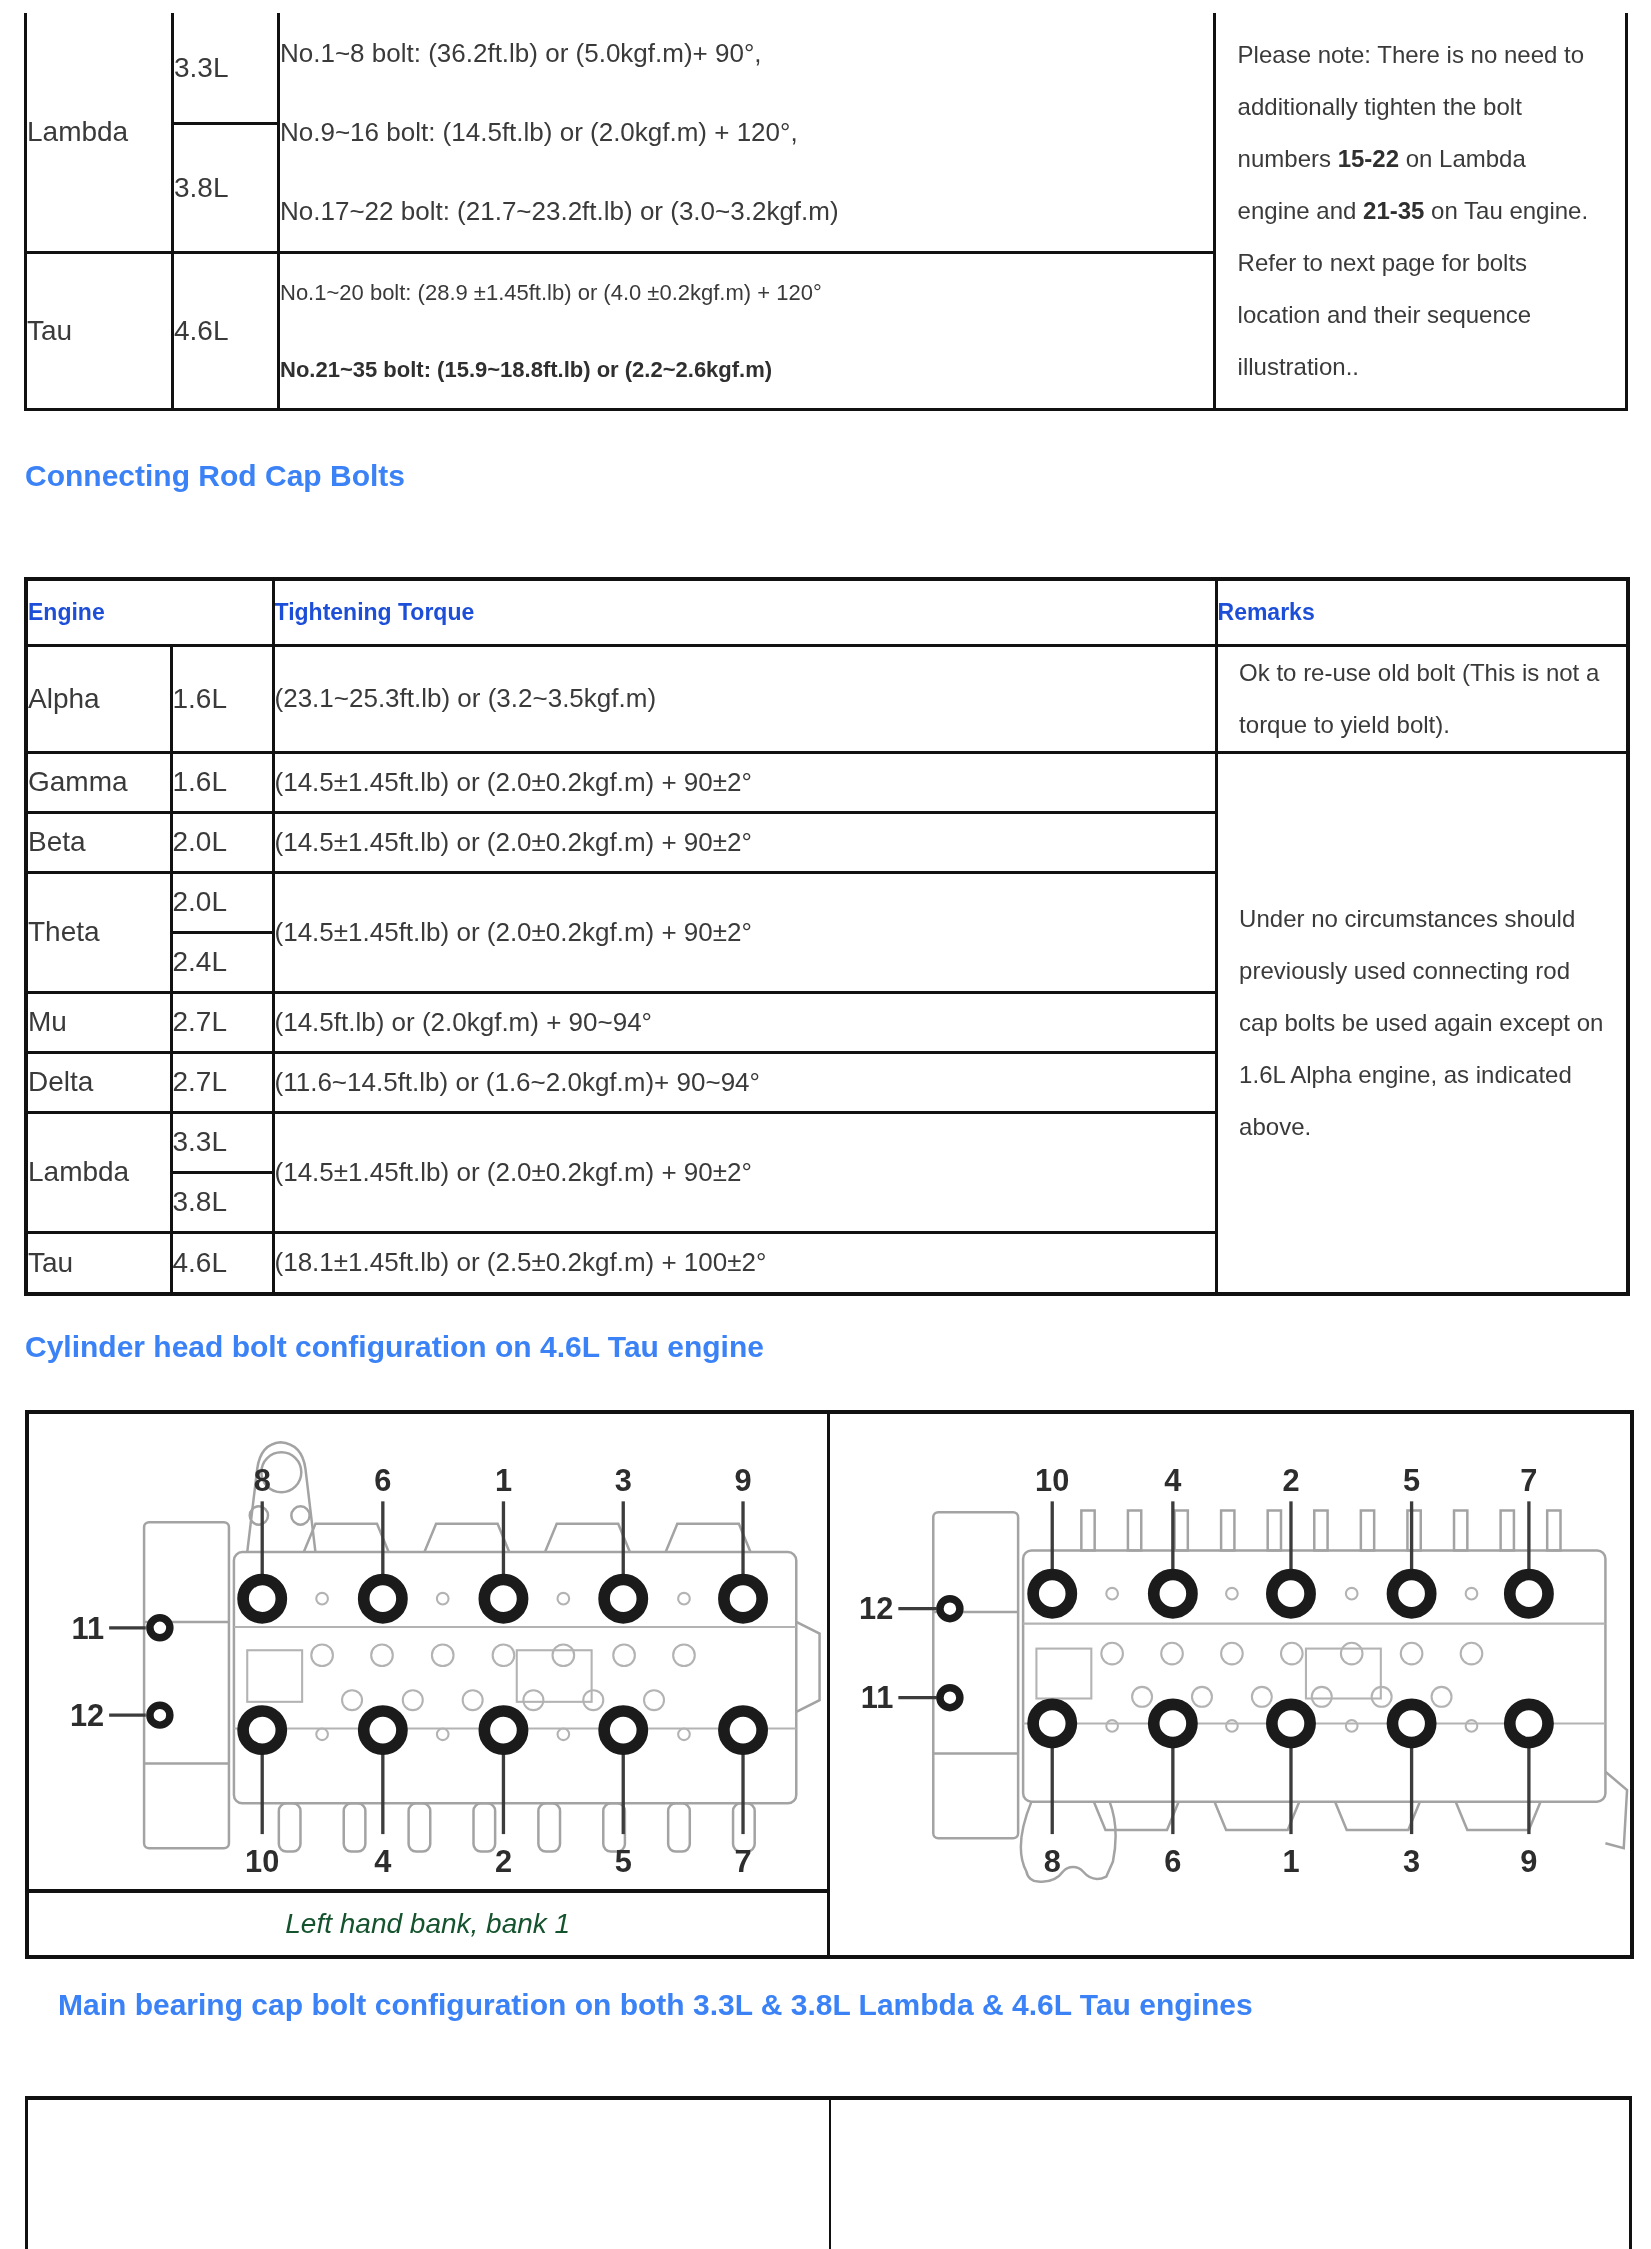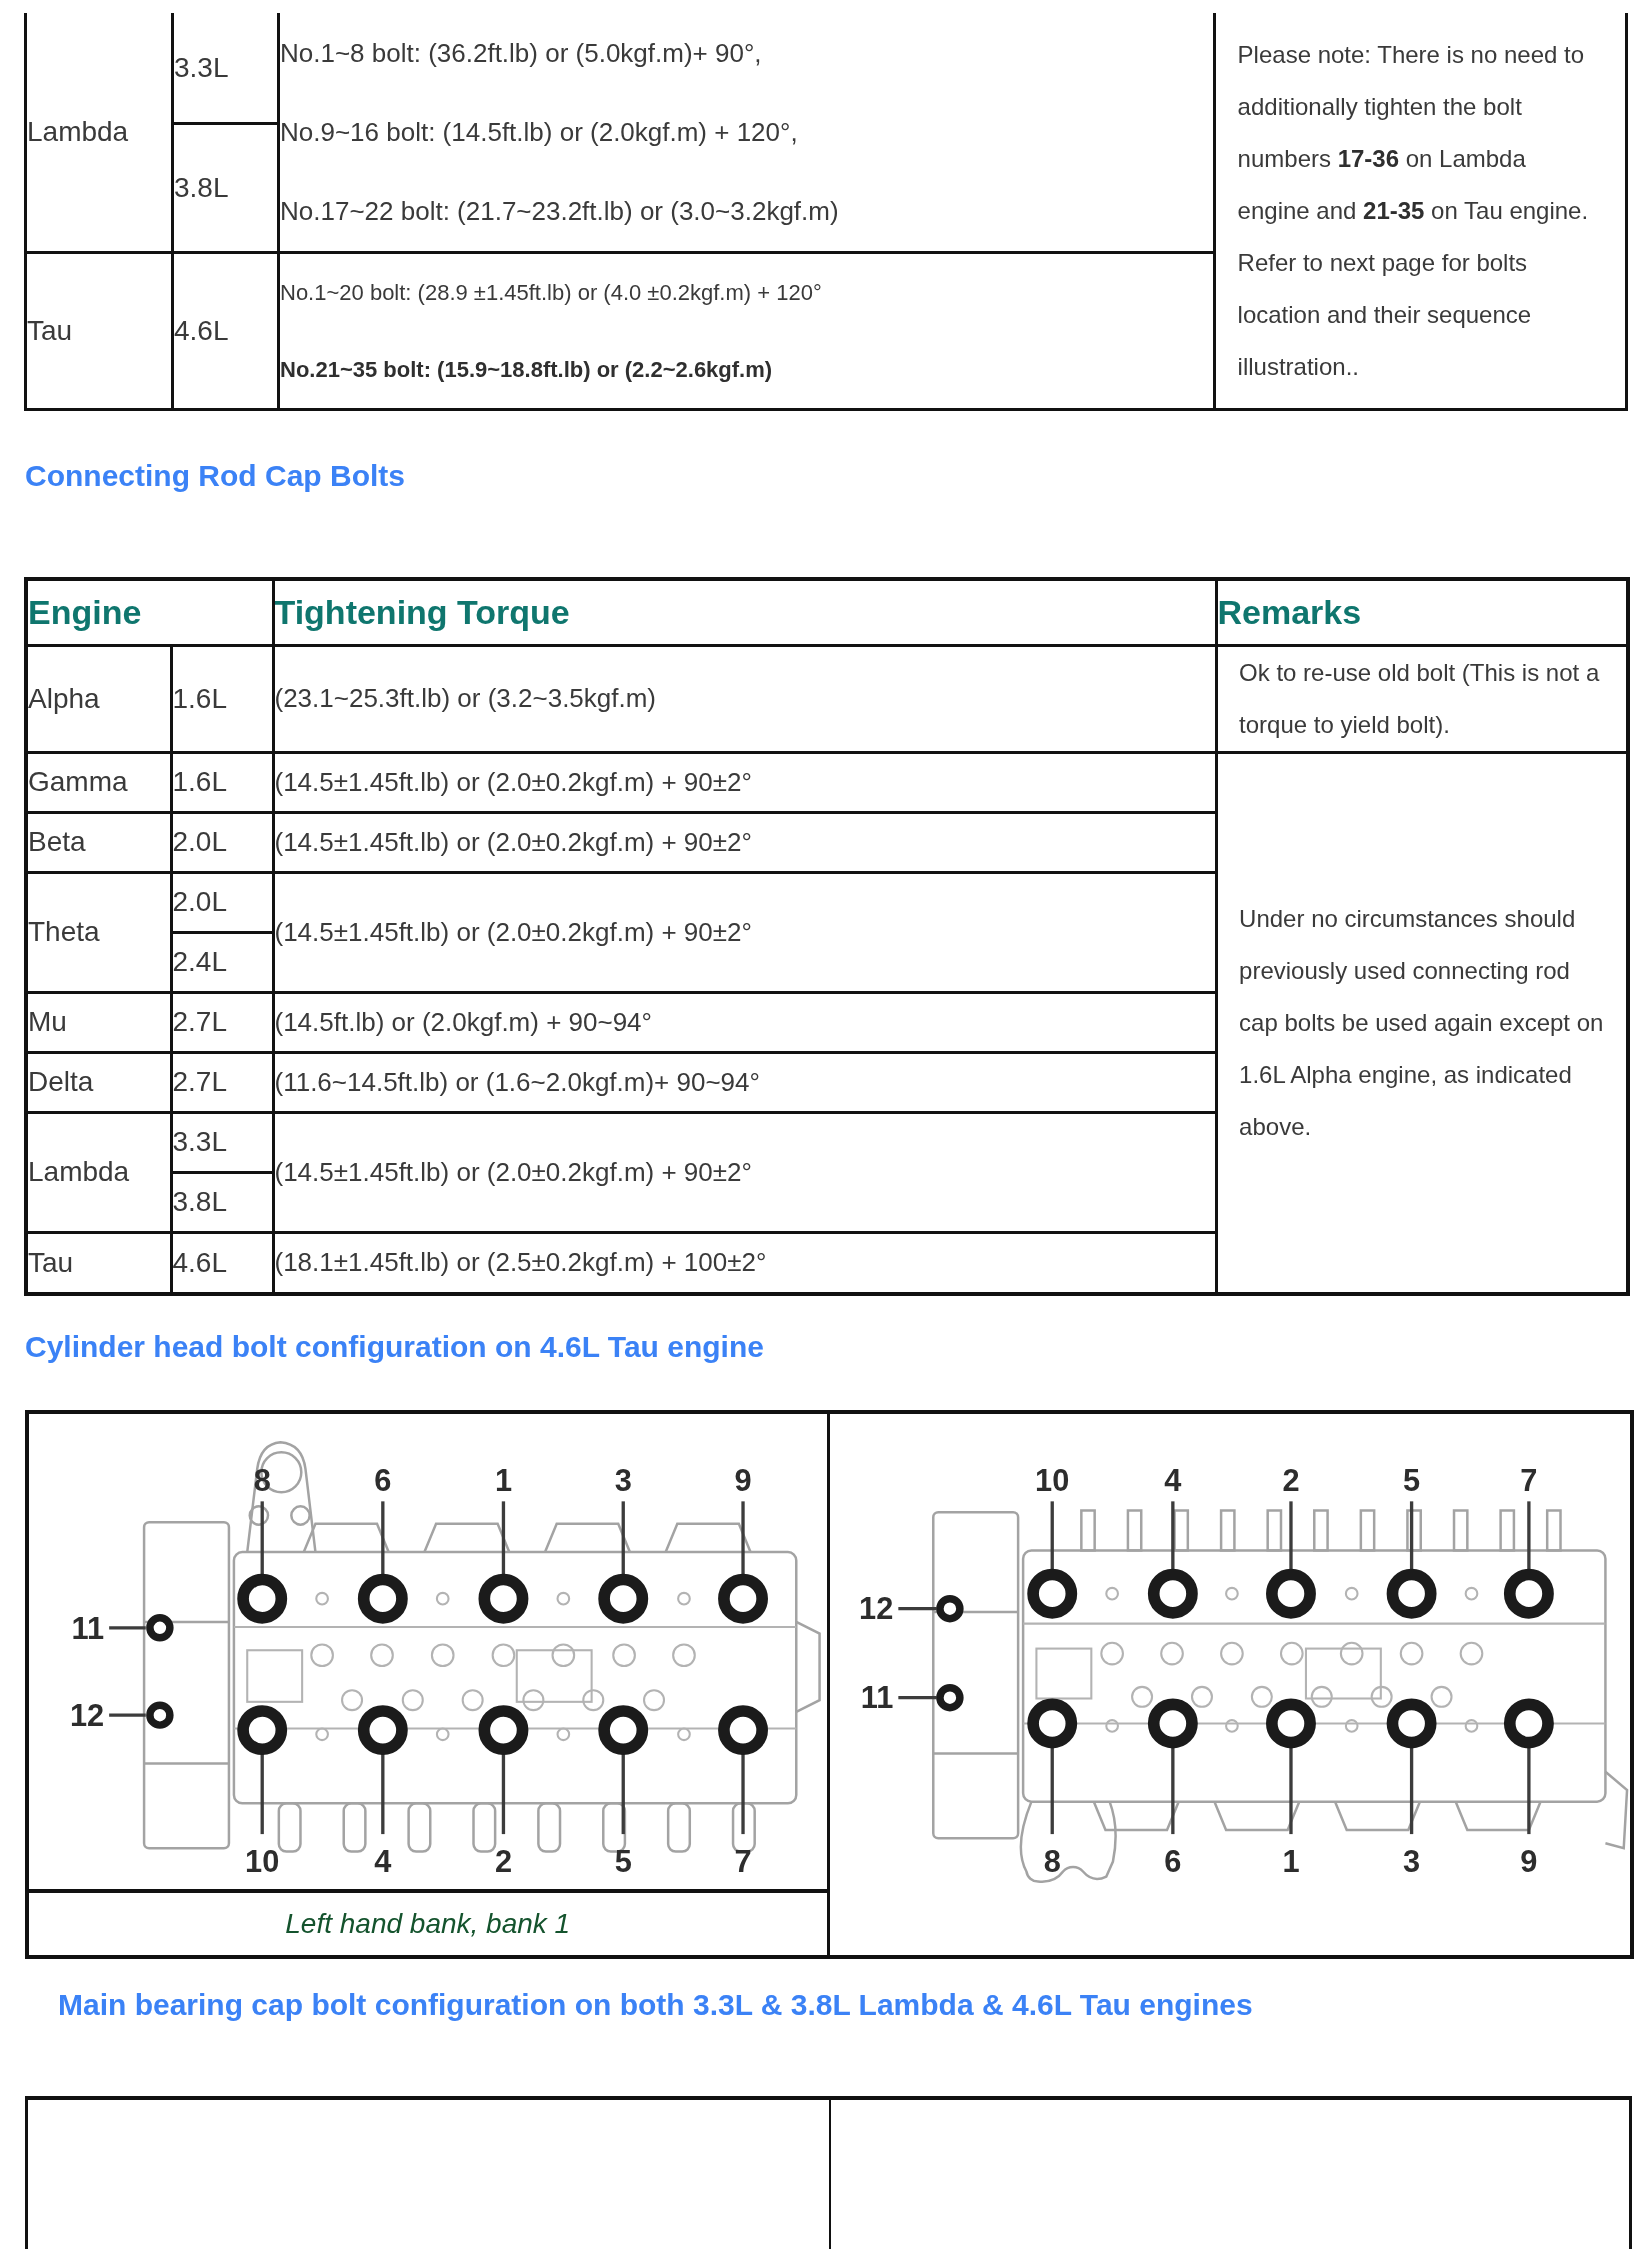--- a/index.html
+++ b/index.html
@@ -23,21 +23,21 @@
   .b{font-weight:700; color:#2f2f2f;}
 
   
   .hd{position:absolute; left:25px; font-size:30px; font-weight:700; color:#3b82f6; white-space:nowrap;}
   #h-rod{top:459px;} #h-cyl{top:1330px;} #h-main{top:1988px;margin-left:33px;}
 
   
   #t2{position:absolute; left:24px; top:577px; width:1602px; border:4.2px solid #111;}
   #t2 td{font-size:28px;}
   #t2 td.tq{font-size:26px; white-space:nowrap;}
-  #t2 td.hdr{font-size:34px; font-weight:700; color:#0f766e;}
+  #t2 td.hdr{font-size:23px; font-weight:700; color:#1d4ed8;}
   #t2 td.rk{font-size:24px; line-height:52px; padding:0 21.6px; font-weight:400;}
   .r-hdr{height:66px;} .r-alpha{height:96px;} .r-std{height:60px;} .r-tau{height:62px;}
 
   
   #fig1{position:absolute; left:25px; top:1410px; width:1601px; border:4.2px solid #111;
         display:grid; grid-template-columns:1fr 1fr; grid-template-rows:475px 66px;}
   .diacell{border-right:3.3px solid #111; position:relative; background:#fff;}
   .diacell.last{border-right:none;}
   .capcell{border-top:4.2px solid #111; border-right:3.3px solid #111;
            display:flex; align-items:center; justify-content:center;
@@ -72,21 +72,21 @@
     <tbody>
         <tr class="t1r1">
       <td class="name" rowspan="2">Lambda</td>
       <td class="disp">3.3L</td>
       <td class="tq3" rowspan="2">
         <div>No.1~8 bolt: (36.2ft.lb) or (5.0kgf.m)+ 90°,</div>
         <div>No.9~16 bolt: (14.5ft.lb) or (2.0kgf.m) + 120°,</div>
         <div>No.17~22 bolt: (21.7~23.2ft.lb) or (3.0~3.2kgf.m)</div>
       </td>
       <td class="nt" rowspan="3">
-        <span>Please note: There is no need to additionally tighten the bolt numbers </span><span class="b">17-36</span><span> on Lambda engine and </span><span class="b">21-35</span><span> on Tau engine. Refer to next page for bolts location and their sequence illustration..</span>
+        <span>Please note: There is no need to additionally tighten the bolt numbers </span><span class="b">15-22</span><span> on Lambda engine and </span><span class="b">21-35</span><span> on Tau engine. Refer to next page for bolts location and their sequence illustration..</span>
       </td>
     </tr>
     <tr class="t1r2">
       <td class="disp">3.8L</td>
     </tr>
     <tr class="t1r3">
       <td class="name">Tau</td>
       <td class="disp">4.6L</td>
       <td class="tq2">
         <div>No.1~20 bolt: (28.9 ±1.45ft.lb) or (4.0 ±0.2kgf.m) + 120°</div>

